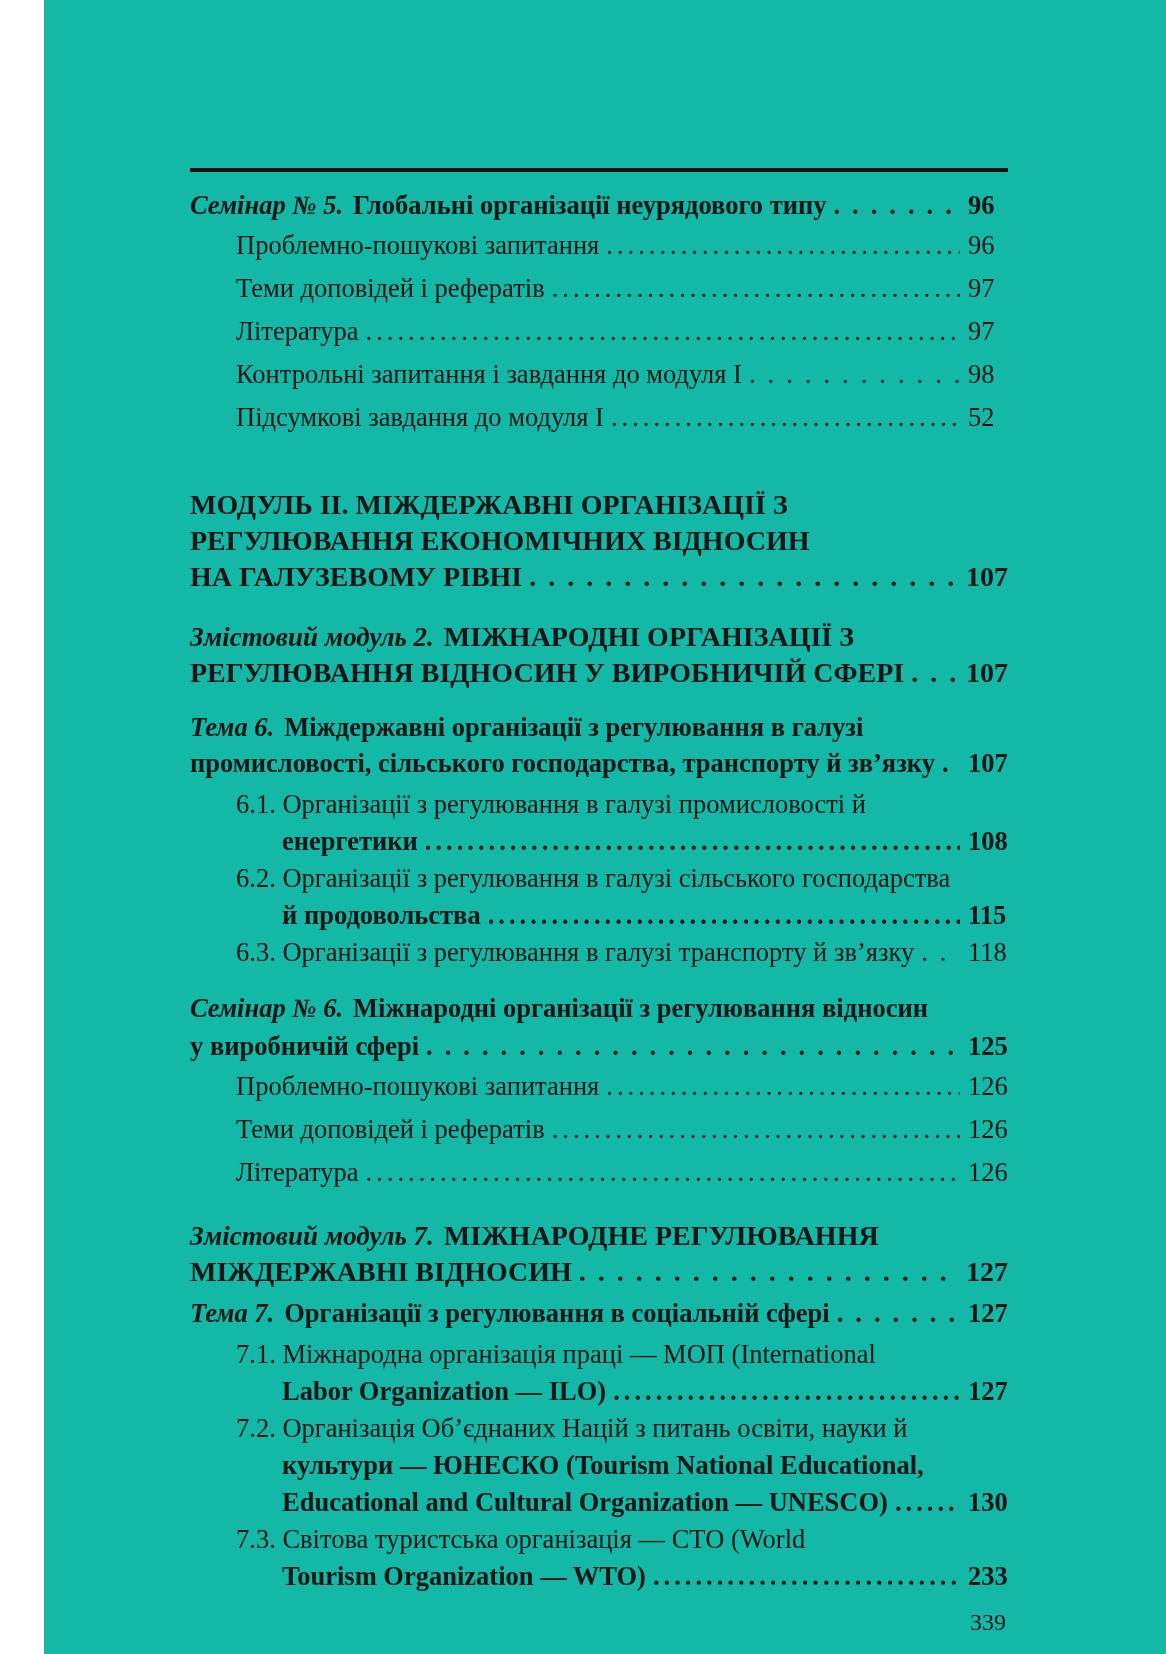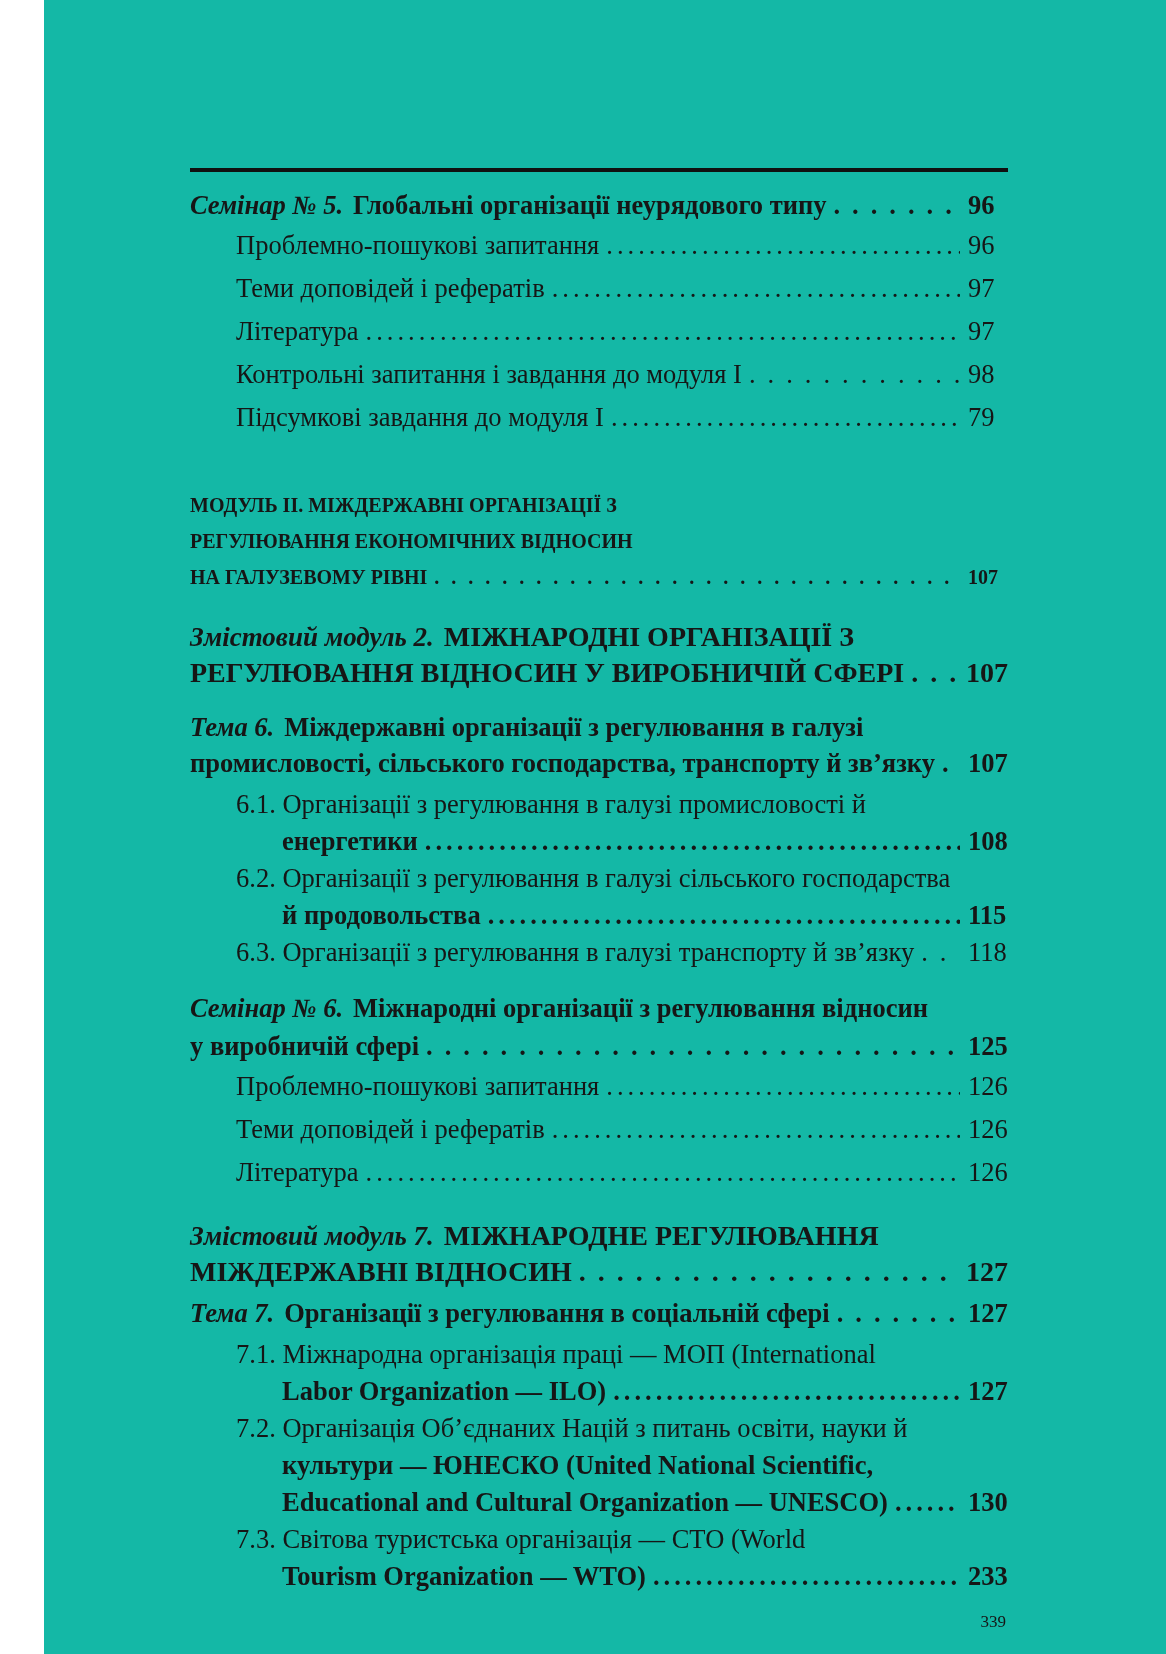--- a/index.html
+++ b/index.html
@@ -40,34 +40,34 @@
     min-width: 46px;
     padding-left: 6px;
   }
   .indent-1 { margin-left: 46px; }
   .cont { margin-left: 46px; font-weight: bold; }
 
   .style-plain   { line-height: 43px; }
   .style-num     { line-height: 37px; }
   .style-seminar { font-weight: bold; line-height: 38px; }
   .style-tema    { font-weight: bold; line-height: 36px; }
-  .style-module  { font-weight: bold; font-size: 20px; line-height: 36px; }
+  .style-module  { font-weight: bold; font-size: 28px; line-height: 36px; }
   .style-zmist   { font-weight: bold; font-size: 28px; line-height: 36px; }
   .style-zmist .prefix { font-size: 27px; }
 
   .space-lg { margin-top: 48px; }
   .space-md { margin-top: 24px; }
   .space-sm { margin-top: 18px; }
   .space-xs { margin-top: 5px; }
 
   .footer {
     position: absolute;
     top: 1604px;
     right: 204px;
-    font-size: 17px;
+    font-size: 24px;
     line-height: 36px;
   }
 </style>
 </head>
 <body>
 
 <div class="page">
   <div class="rule"></div>
   <div class="toc">
       <div class="entry style-seminar indent-0">
@@ -103,21 +103,21 @@
         <div class="line">
           <span class="txt">Контрольні запитання і завдання до модуля I</span>
           <span class="leader wide">............................................................................................................................................................................................................................</span>
           <span class="pagenum">98</span>
         </div>
       </div>
       <div class="entry style-plain indent-1">
         <div class="line">
           <span class="txt">Підсумкові завдання до модуля I</span>
           <span class="leader tight">............................................................................................................................................................................................................................</span>
-          <span class="pagenum">79</span>
+          <span class="pagenum">52</span>
         </div>
       </div>
       <div class="entry style-module indent-0 space-lg">
         <div class="line">
           <span class="txt">МОДУЛЬ II. МІЖДЕРЖАВНІ ОРГАНІЗАЦІЇ З</span>
         </div>
         <div class="line">
           <span class="txt">РЕГУЛЮВАННЯ ЕКОНОМІЧНИХ ВІДНОСИН</span>
         </div>
         <div class="line">
@@ -234,21 +234,21 @@
           <span class="txt">Labor Organization — ILO)</span>
           <span class="leader tight">............................................................................................................................................................................................................................</span>
           <span class="pagenum">127</span>
         </div>
       </div>
       <div class="entry style-num indent-1">
         <div class="line">
           <span class="txt">7.2. Організація Об’єднаних Націй з питань освіти, науки й</span>
         </div>
         <div class="line cont">
-          <span class="txt">культури — ЮНЕСКО (United National Scientific,</span>
+          <span class="txt">культури — ЮНЕСКО (Tourism National Educational,</span>
         </div>
         <div class="line cont">
           <span class="txt">Educational and Cultural Organization — UNESCO)</span>
           <span class="leader tight">............................................................................................................................................................................................................................</span>
           <span class="pagenum">130</span>
         </div>
       </div>
       <div class="entry style-num indent-1">
         <div class="line">
           <span class="txt">7.3. Світова туристська організація — СТО (World</span>

